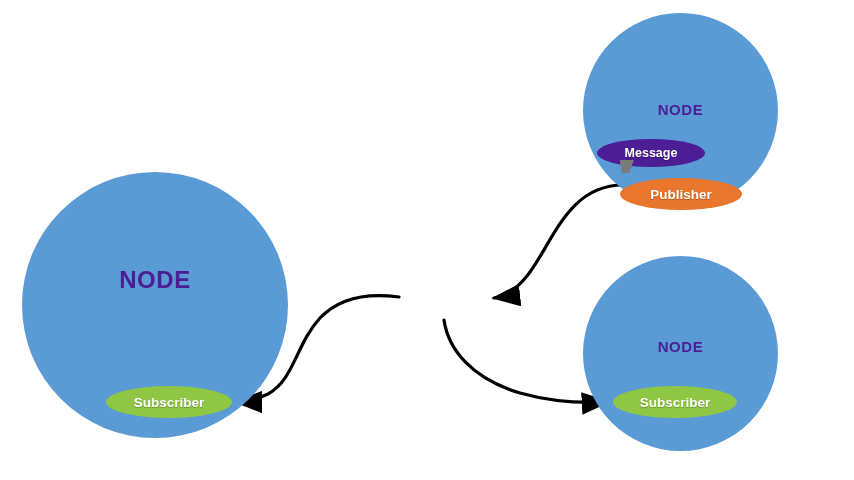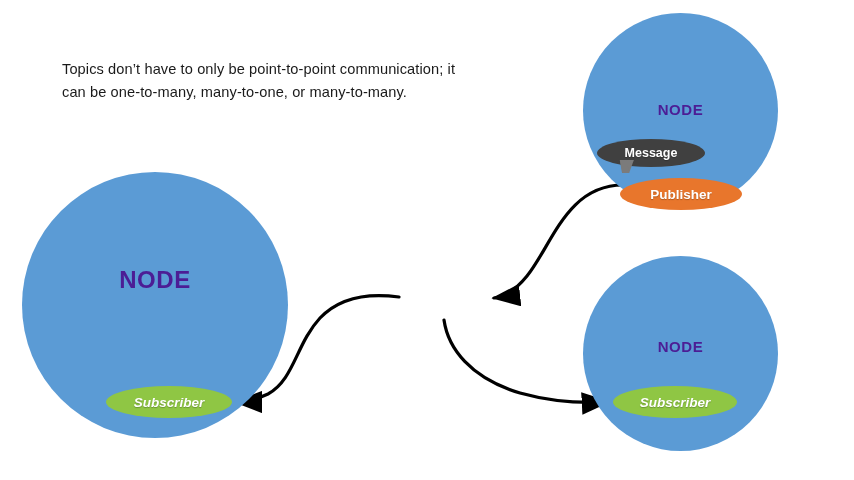--- a/index.html
+++ b/index.html
@@ -85,27 +85,26 @@
     border-radius: 50%;
     display: flex;
     align-items: center;
     justify-content: center;
     color: #ffffff;
     font-weight: bold;
     text-shadow: 0 1px 1px rgba(0,0,0,0.25);
   }
   .pill-subscriber {
     background: #8FC644;
-    font-style: italic;
   }
   .pill-publisher {
     background: #E8762C;
   }
   .pill-message {
-    background: #404040;
+    background: #4c1d95;
   }
   #subscriber-left {
     left: 106px;
     top: 386px;
     width: 126px;
     height: 32px;
     font-size: 13.5px;
   }
   #subscriber-bottomright {
     left: 613px;
@@ -169,21 +168,20 @@
       </marker>
     </defs>
 
     <path d="M 623 185 C 567 185, 552 245, 527 276 C 514 292, 503 297, 494 298" fill="none" stroke="#000000" stroke-width="3.2" stroke-linecap="round" marker-end="url(#arrowhead)"></path>
 
     <path d="M 399 297 C 370 293, 340 297, 320 318 C 296 344, 294 380, 268 394 C 255 400, 243 402, 236 402" fill="none" stroke="#000000" stroke-width="3.2" stroke-linecap="round" marker-end="url(#arrowhead)"></path>
 
     <path d="M 444 320 C 448 348, 470 378, 520 393 C 556 403, 590 403, 608 402" fill="none" stroke="#000000" stroke-width="3.2" stroke-linecap="round" marker-end="url(#arrowhead)"></path>
   </svg>
 
-  <div class="caption">Topics don’t have to only be point-to-point communication; it can be one-to-many, many-to-one, or many-to-many.</div>
 
   <div class="node" id="node-left">
     <div class="node-label">NODE</div>
   </div>
   <div class="pill pill-subscriber" id="subscriber-left">
     <span>Subscriber</span>
   </div>
 
   <div class="node" id="node-topright">
     <div class="node-label">NODE</div>

